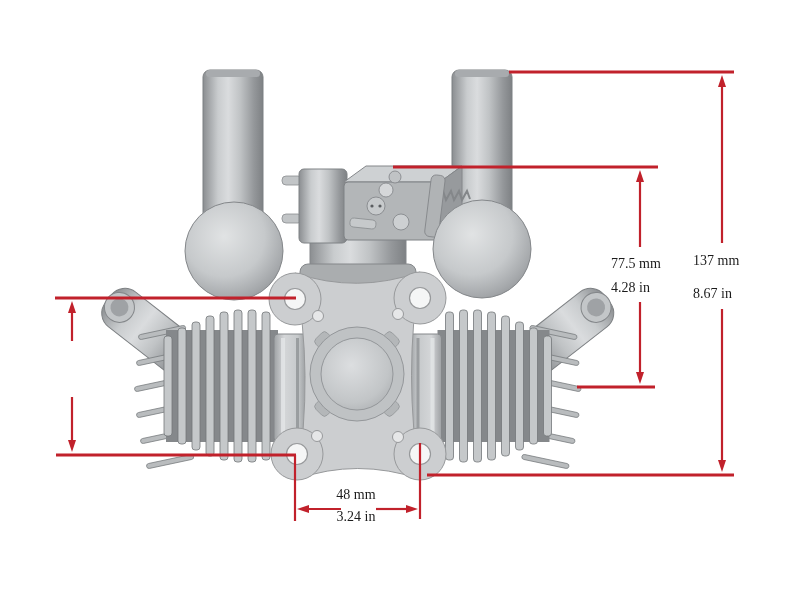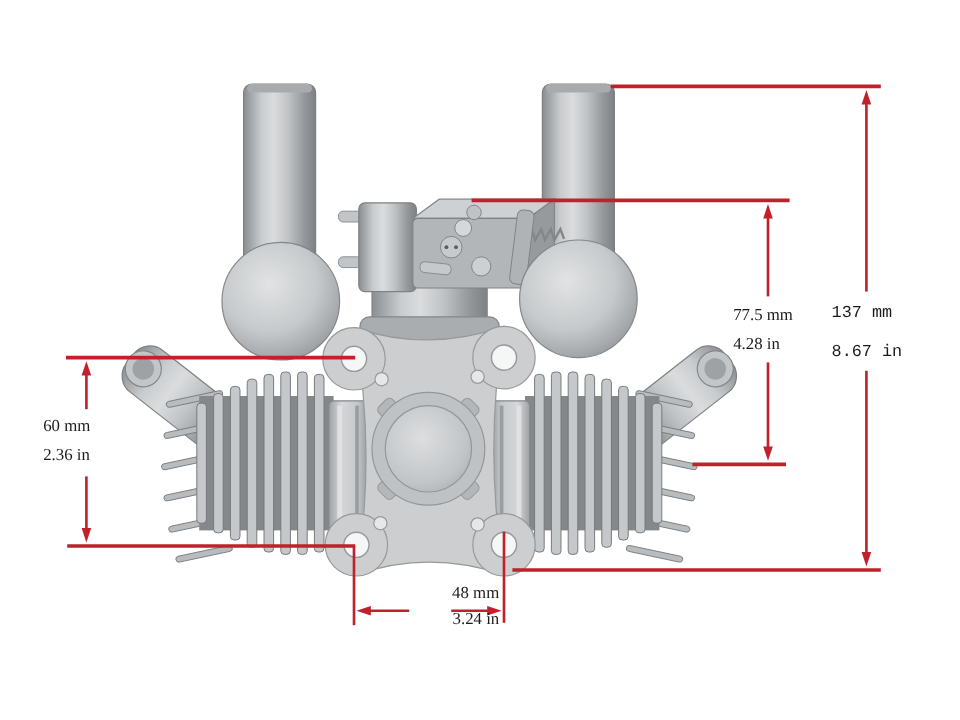--- a/index.html
+++ b/index.html
@@ -21,25 +21,25 @@
   .w3{stroke-width:3px;}
   .w2{stroke-width:2.2px;}
   .dim-label{
     position:absolute;
     color:var(--label-text);
     font-size:14px;
     line-height:24px;
     white-space:nowrap;
   }
   .dim-label span{display:block;}
-  #label-137{left:693px;top:249px;font-family:Liberation Mono, monospace;}
+  #label-137{left:693px;top:249px;}
   #label-137 span + span{margin-top:9px;}
   #label-77{left:611px;top:252px;}
   #label-60{left:36px;top:344px;}
-  #label-48{left:296px;top:484px;width:120px;text-align:right;line-height:22px;}
+  #label-48{left:296px;top:484px;width:120px;text-align:center;line-height:22px;}
 </style>
 </head>
 <body>
 
 <div class="stage">
 
   <svg width="800" height="600" viewBox="0 0 800 600">
     <defs>
       <linearGradient id="gTube" x1="0" y1="0" x2="1" y2="0">
         <stop offset="0" stop-color="#8b8e91"></stop>
@@ -205,23 +205,19 @@
   <div class="dim-label" id="label-77">
     <span>77.5 mm</span>
     <span>4.28 in</span>
   </div>
 
   <div class="dim-label" id="label-137">
     <span>137 mm</span>
     <span>8.67 in</span>
   </div>
 
-  <div class="dim-label" id="label-60">
-    <span>60 mm</span>
-    <span>2.36 in</span>
-  </div>
 
   <div class="dim-label" id="label-48">
     <span>48 mm</span>
     <span>3.24 in</span>
   </div>
 
 </div>
 
 </body></html>

